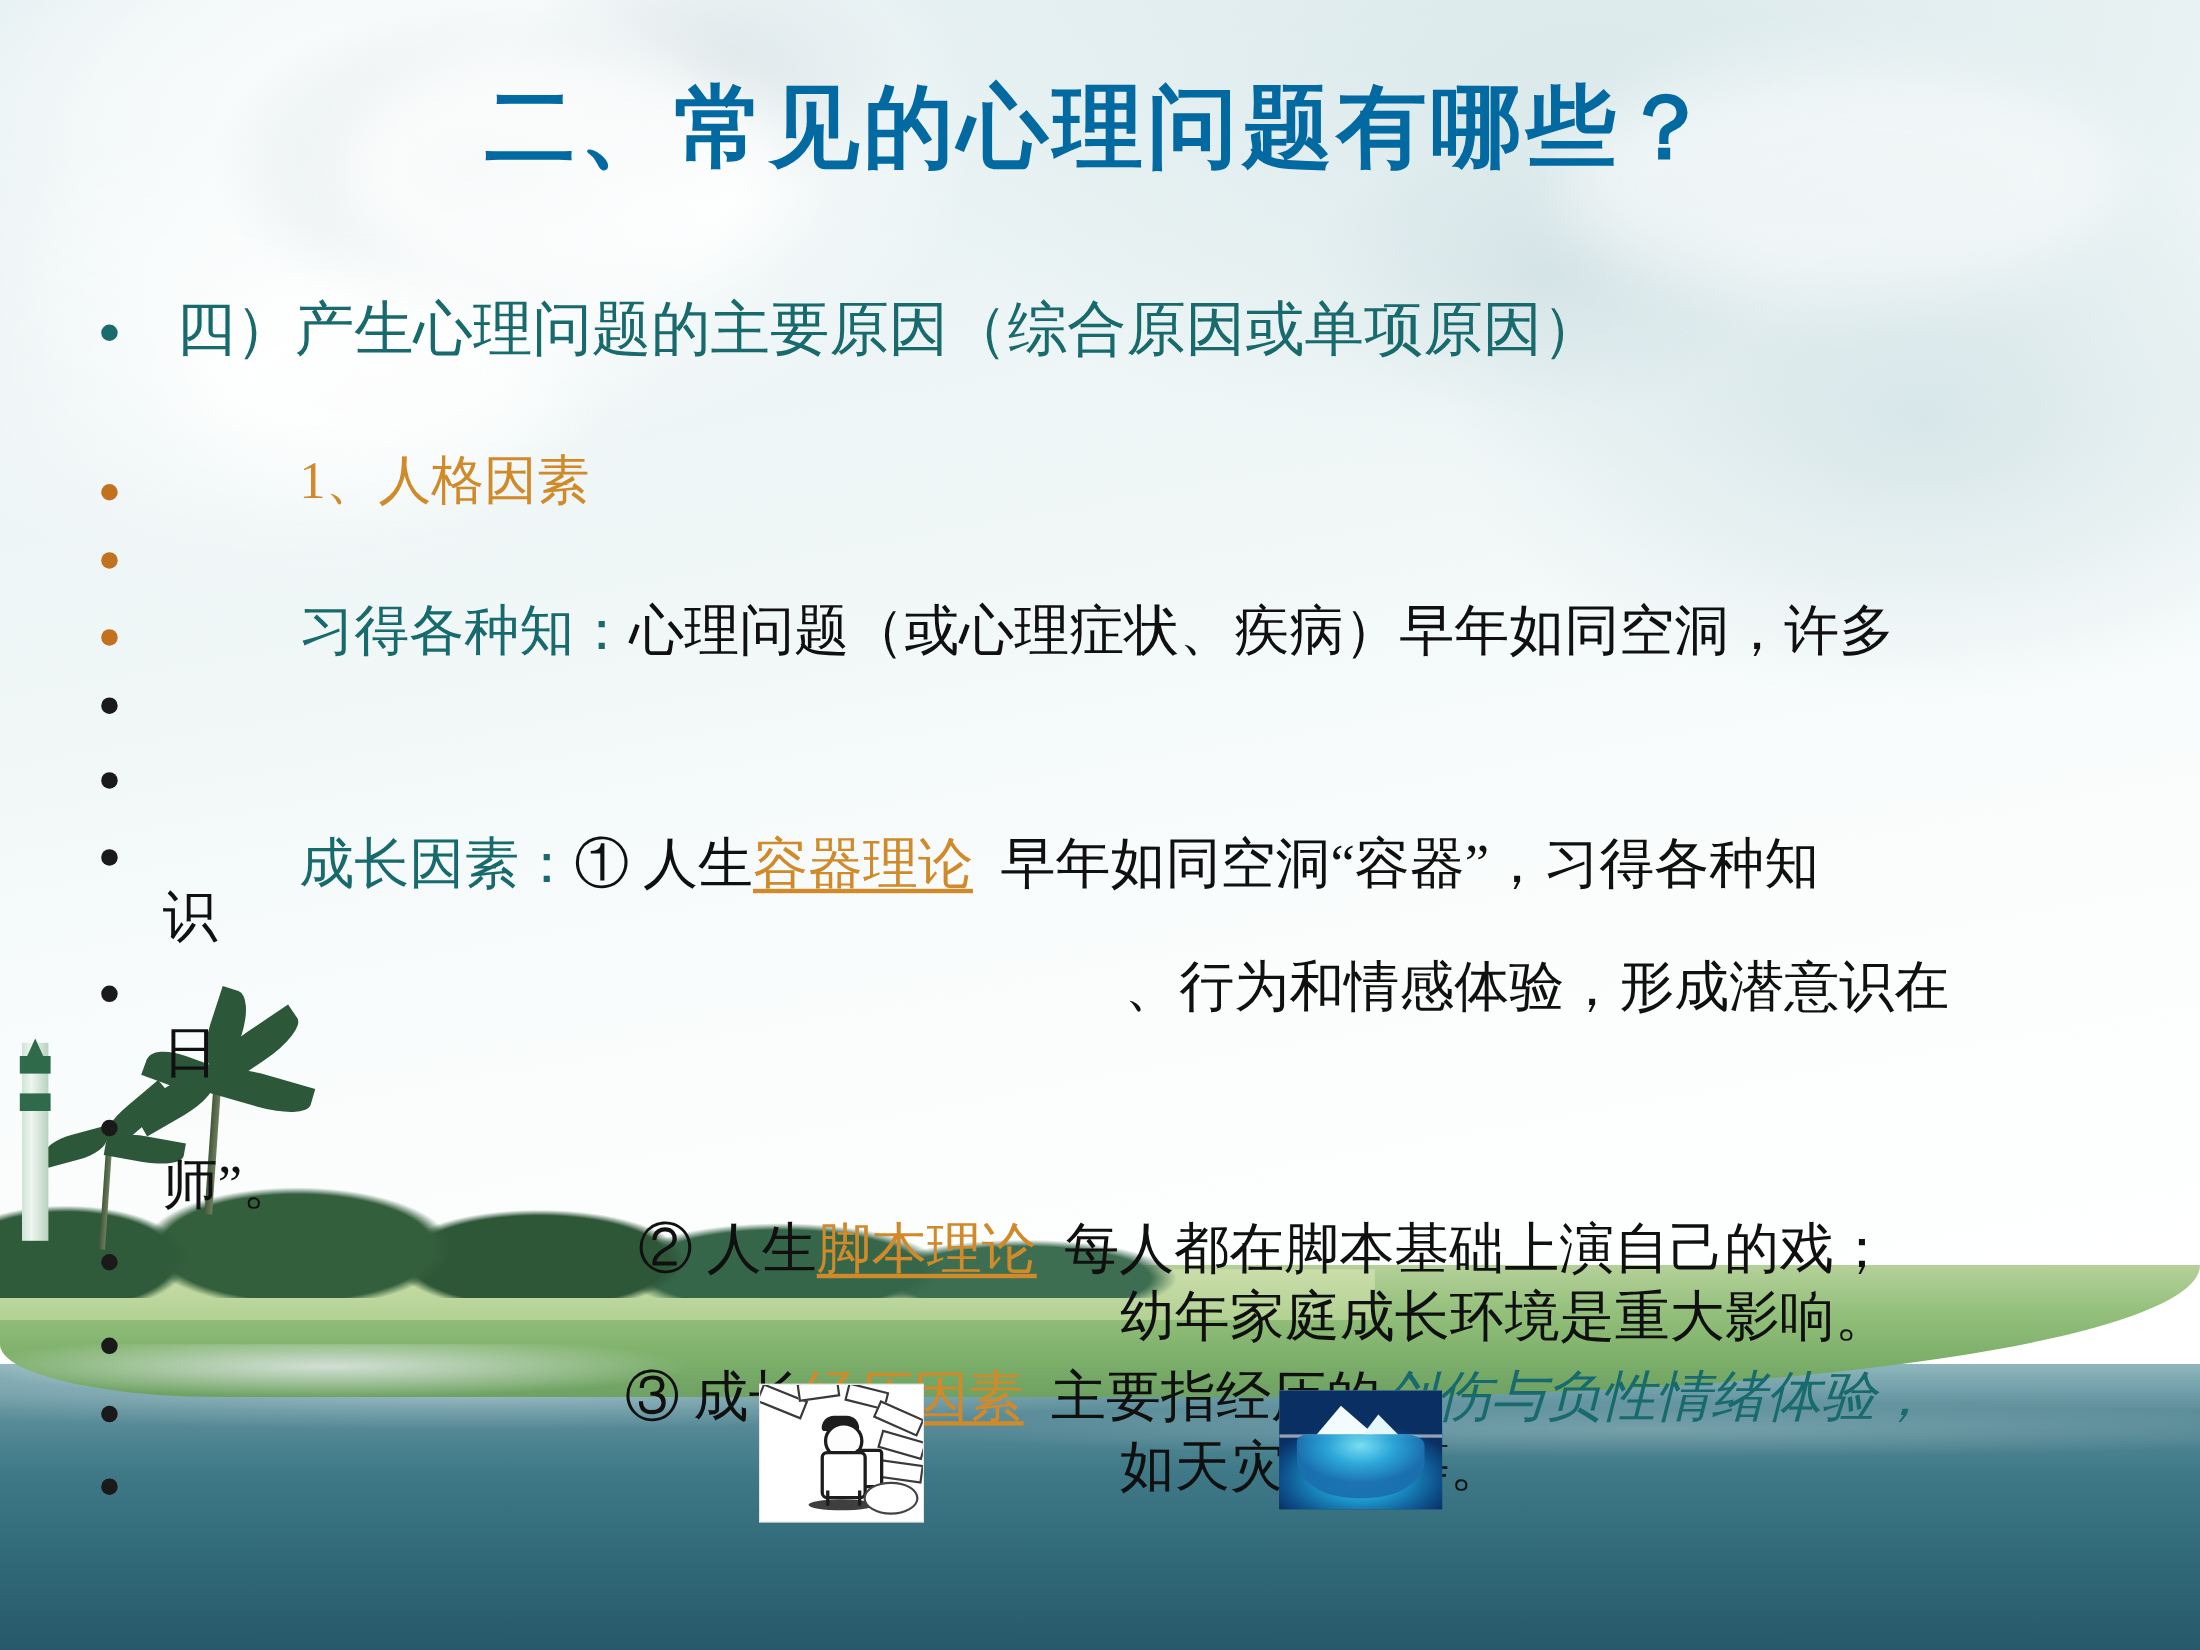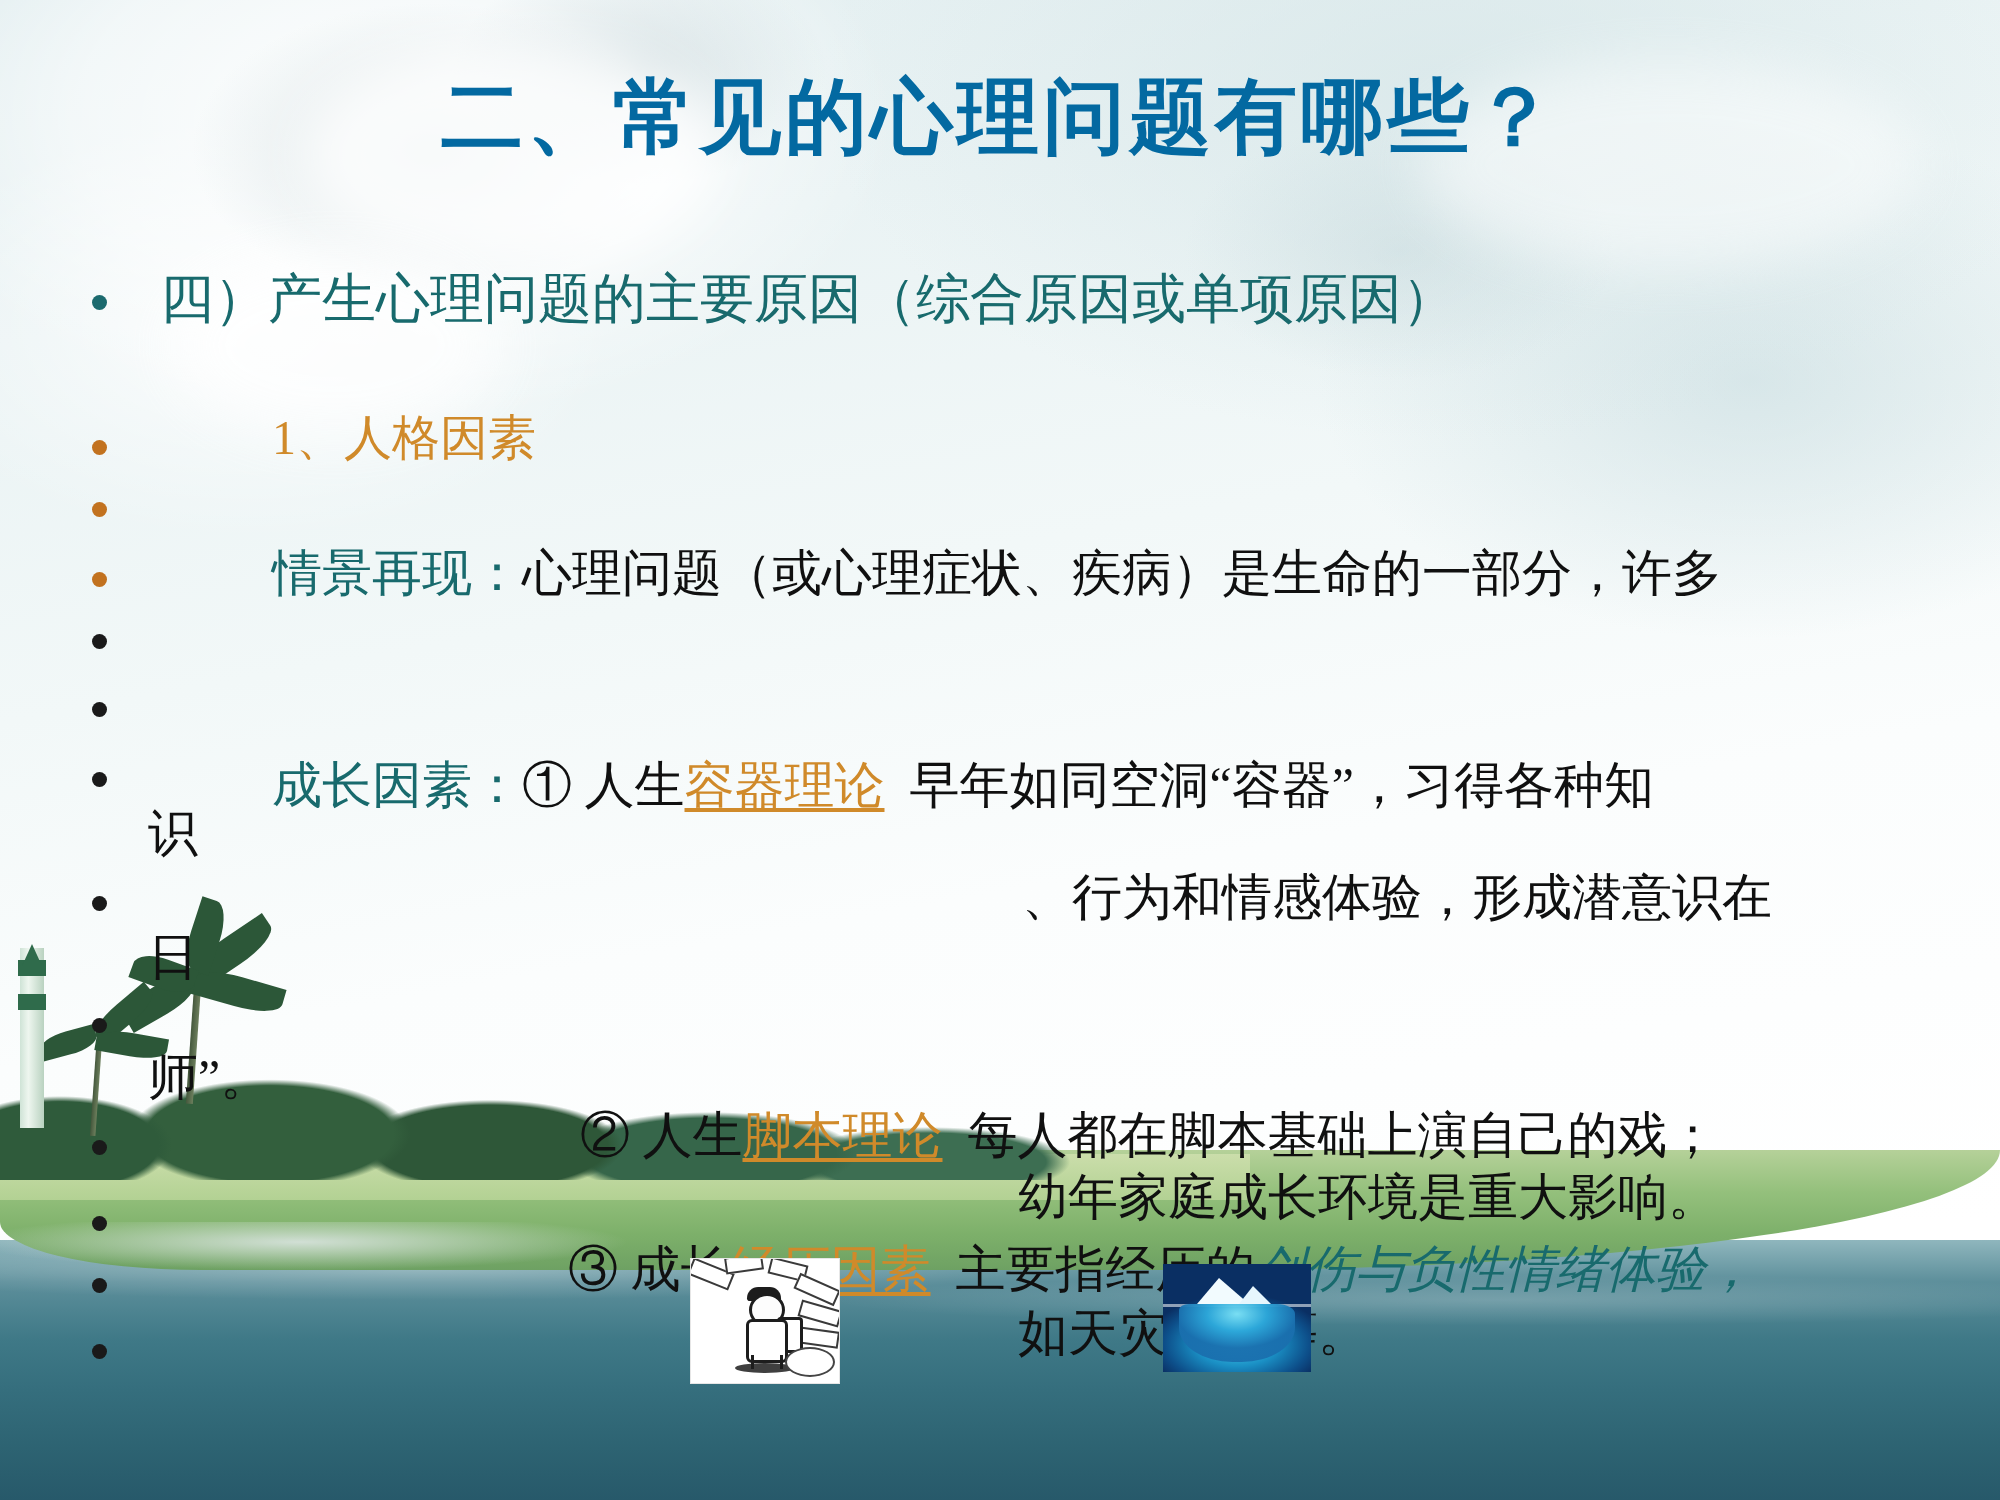--- a/index.html
+++ b/index.html
@@ -264,21 +264,21 @@
     <div class="bullet-dot teal" style="left:92px; top:295px;"></div>
     <div class="line l-head t-teal" style="left:160px; top:272px;">四）产生心理问题的主要原因（综合原因或单项原因）</div>
 
     <div class="bullet-dot orange" style="left:92px; top:440px;"></div>
     <div class="line l-sub t-orange" style="left:272px; top:414px;">1、人格因素</div>
 
     <div class="bullet-dot orange" style="left:92px; top:502px;"></div>
 
     <div class="bullet-dot orange" style="left:92px; top:572px;"></div>
     <div class="line l-body" style="left:272px; top:548px;">
-      <span class="t-teal">情景再现：</span><span class="t-black">心理问题（或心理症状、疾病）是生命的一部分，许多</span>
+      <span class="t-teal">习得各种知：</span><span class="t-black">心理问题（或心理症状、疾病）早年如同空洞，许多</span>
     </div>
 
     <div class="bullet-dot" style="left:92px; top:634px;"></div>
 
     <div class="bullet-dot" style="left:92px; top:702px;"></div>
 
     <div class="bullet-dot" style="left:92px; top:772px;"></div>
     <div class="line l-body" style="left:272px; top:748px;margin-top:12px;">
       <span class="t-teal">成长因素：</span><span class="t-black">①</span><span class="t-black">&nbsp;</span><span class="t-black">人生</span><span class="u-orange">容器理论</span><span class="t-black">&nbsp;&nbsp;</span><span class="t-black">早年如同空洞“容器”，习得各种知</span>
     </div>

